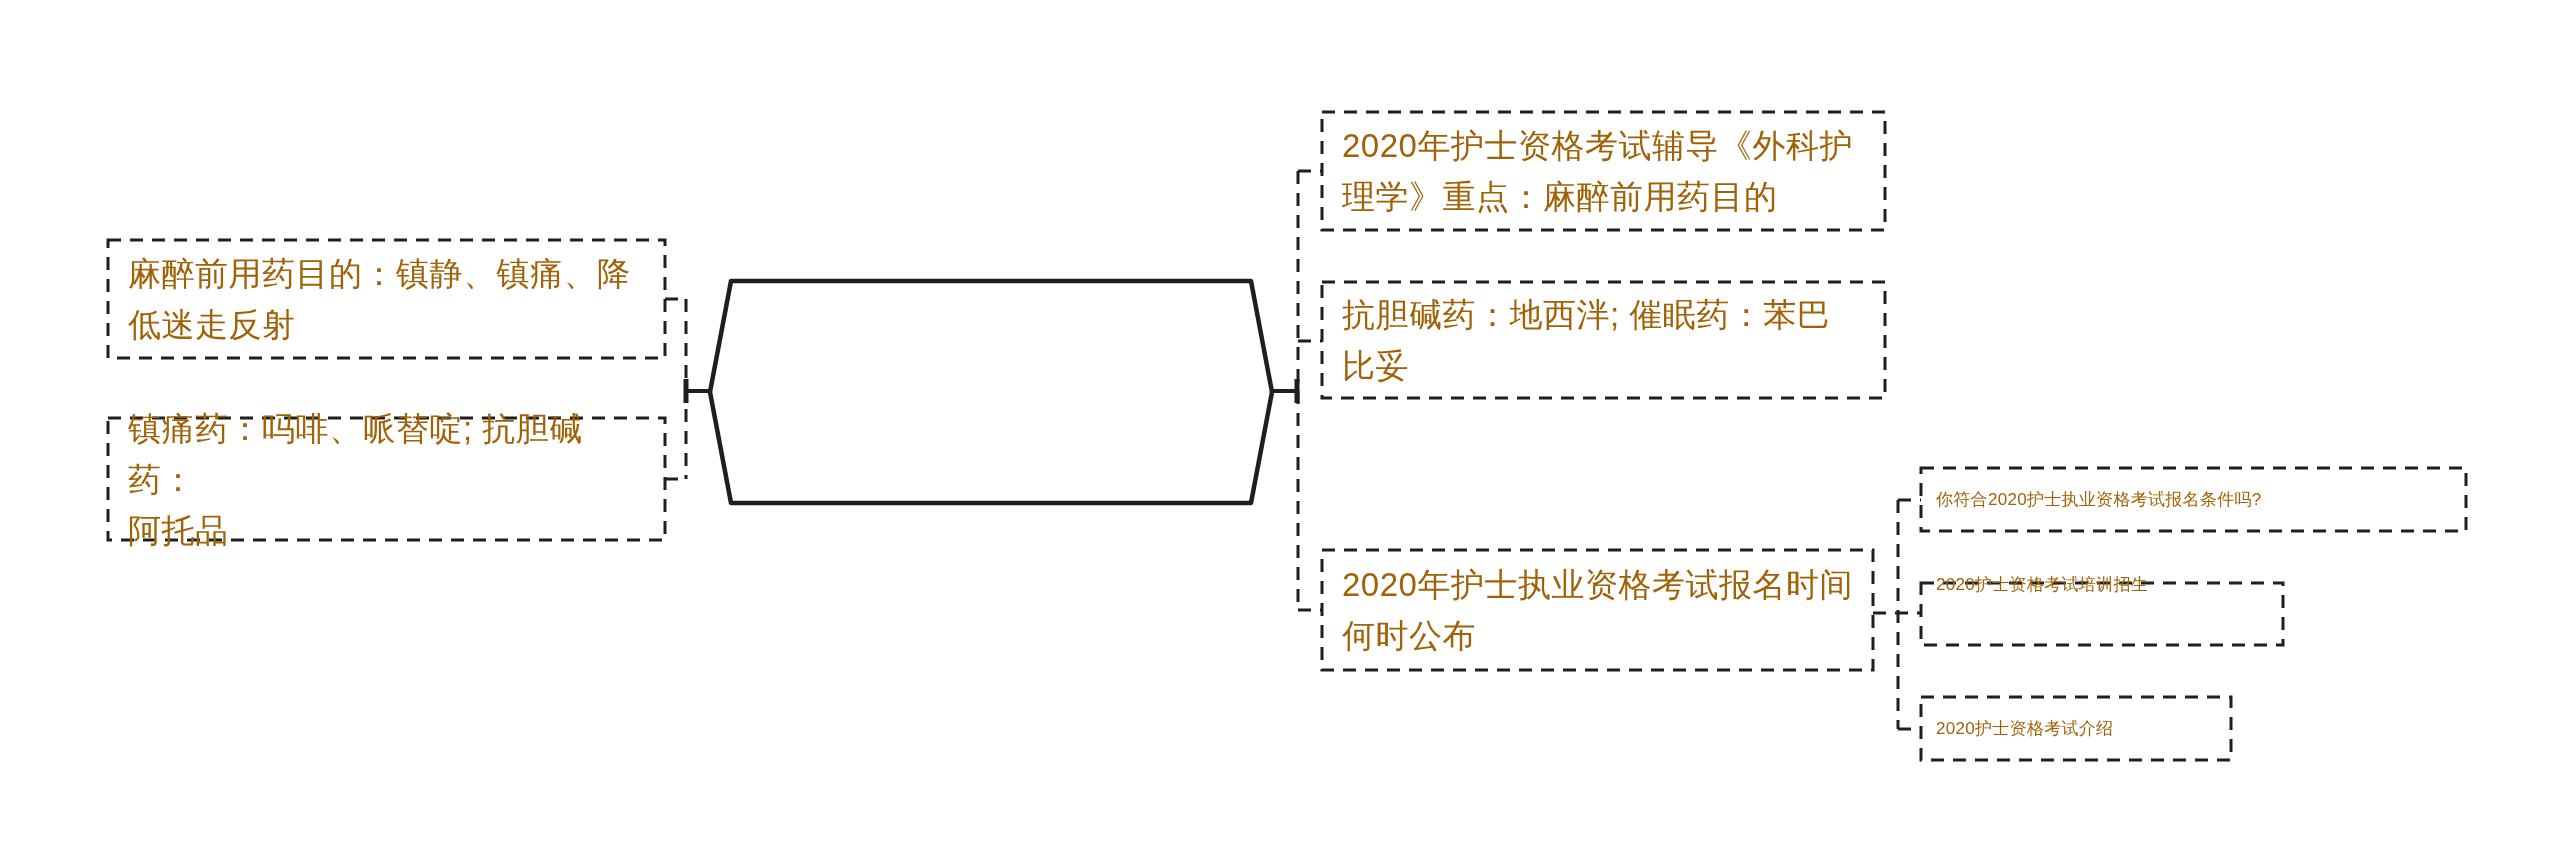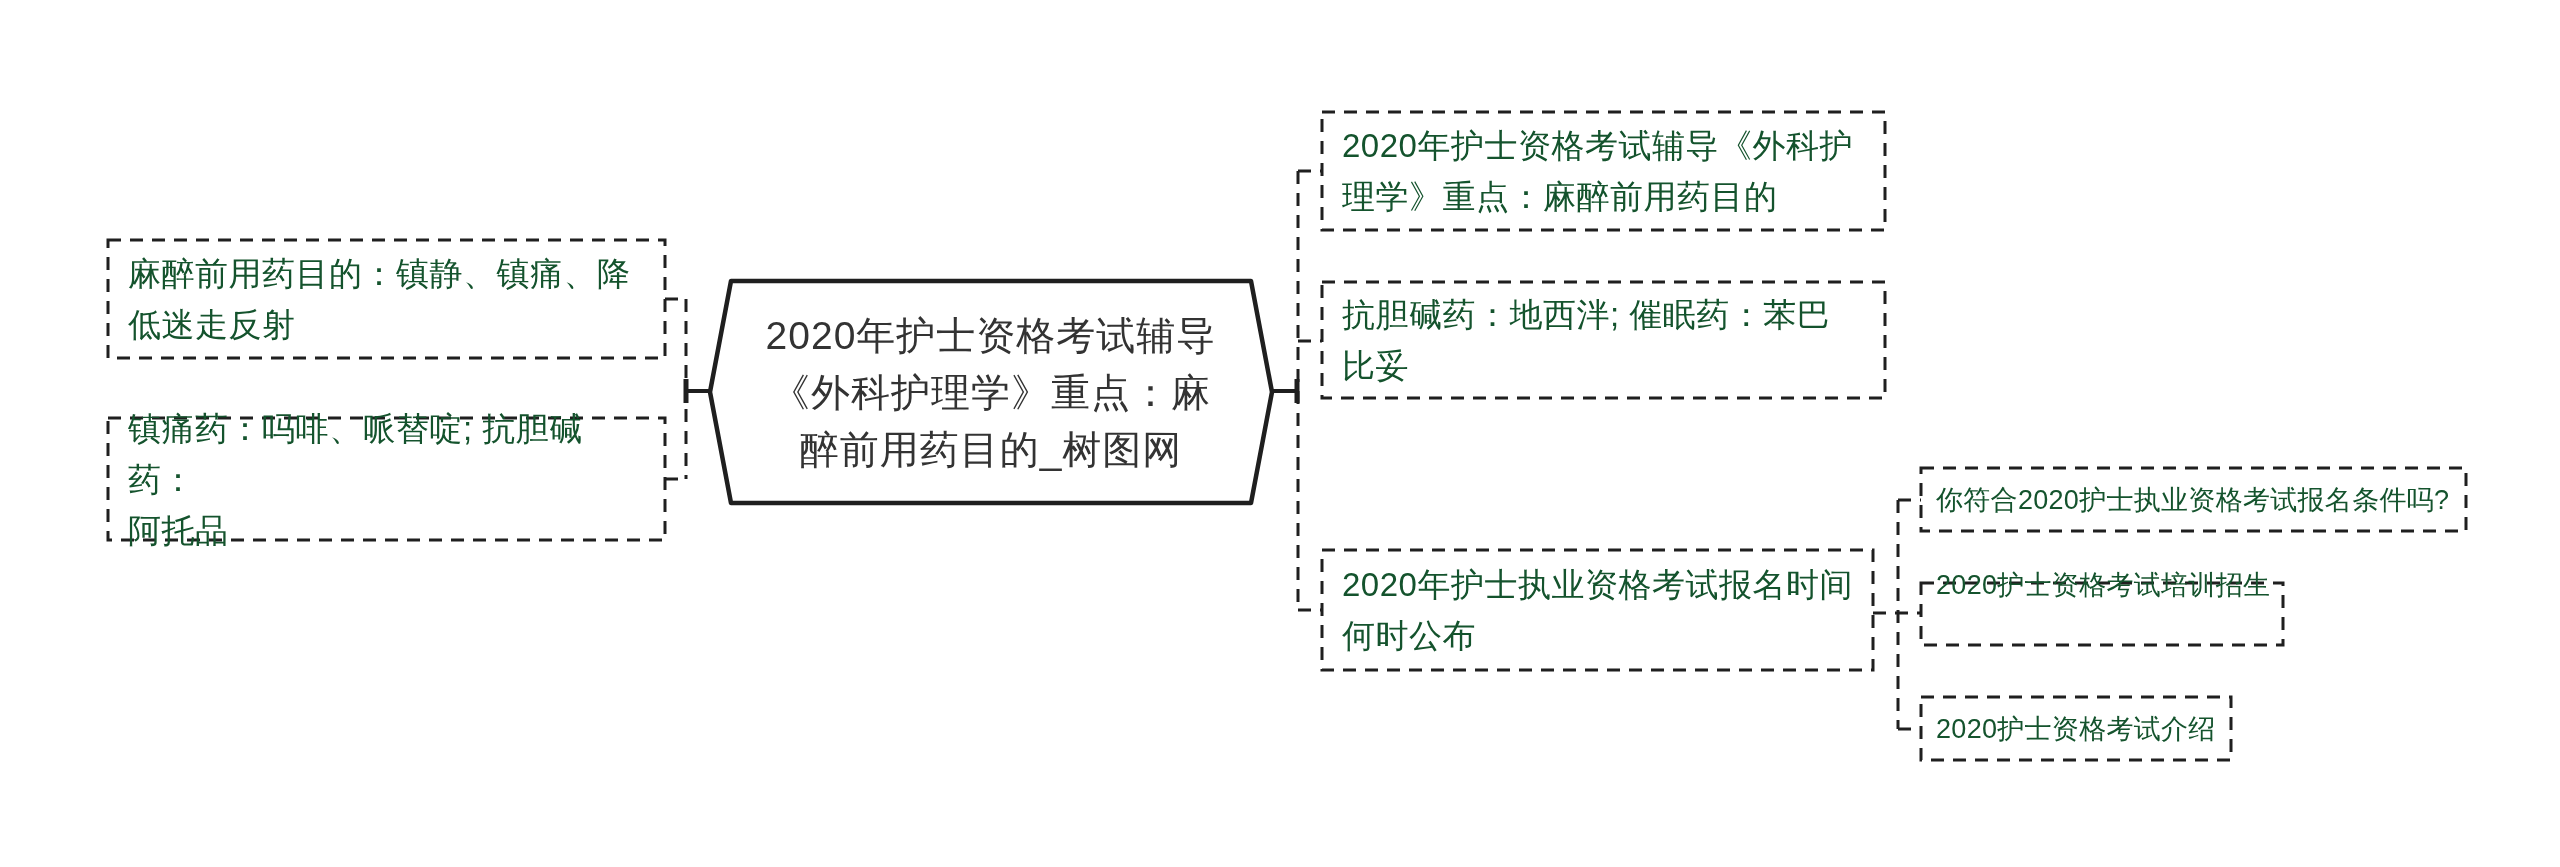--- a/index.html
+++ b/index.html
@@ -48,29 +48,29 @@
     fill: #ffffff;
     stroke: #1f1f1f;
     stroke-width: 4.5;
     stroke-linejoin: round;
   }
   .node-text {
     position: absolute;
     display: flex;
     align-items: center;
     box-sizing: border-box;
-    color: #14532d;
+    color: #a16207;
     white-space: pre-line;
     font-size: 33px;
     line-height: 51px;
     padding: 0 20px;
     letter-spacing: 0.5px;
   }
   .node-text.leaf {
-    font-size: 27px;
+    font-size: 17px;
     line-height: 32px;
     padding: 0 15px;
     white-space: nowrap;
     letter-spacing: 0.3px;
   }
   .node-text.root {
     justify-content: center;
     text-align: center;
     font-size: 39px;
     line-height: 57px;
@@ -100,23 +100,20 @@
     <path class="dash" d="M1298 171 H1322 M1298 341 H1322 M1298 610 H1322 M1298 171 V610"></path>
 
     <path class="dash" d="M1873 613 H1921 M1898 500 H1921 M1898 729 H1921 M1898 500 V729"></path>
 
     <path class="solidline" d="M686 391 H712 M1270 391 H1297"></path>
     <path class="capline" d="M686 379 V403 M1297 379 V403"></path>
 
     <polygon class="hexagon" points="710,392 731,281 1251,281 1272,392 1251,503 731,503"></polygon>
   </svg>
 
-  <div class="node-text root" style="left:731px; top:281px; width:520px; height:222px;">2020年护士资格考试辅导
-《外科护理学》重点：麻
-醉前用药目的_树图网</div>
 
   <div class="node-text" style="left:108px; top:418px; width:557px; height:122px;">镇痛药：吗啡、哌替啶; 抗胆碱药：
 阿托品</div>
   <div class="node-text" style="left:108px; top:240px; width:557px; height:118px;">麻醉前用药目的：镇静、镇痛、降
 低迷走反射</div>
 
   <div class="node-text" style="left:1322px; top:112px; width:563px; height:118px;">2020年护士资格考试辅导《外科护
 理学》重点：麻醉前用药目的</div>
   <div class="node-text" style="left:1322px; top:282px; width:563px; height:116px;">抗胆碱药：地西泮; 催眠药：苯巴
 比妥</div>

